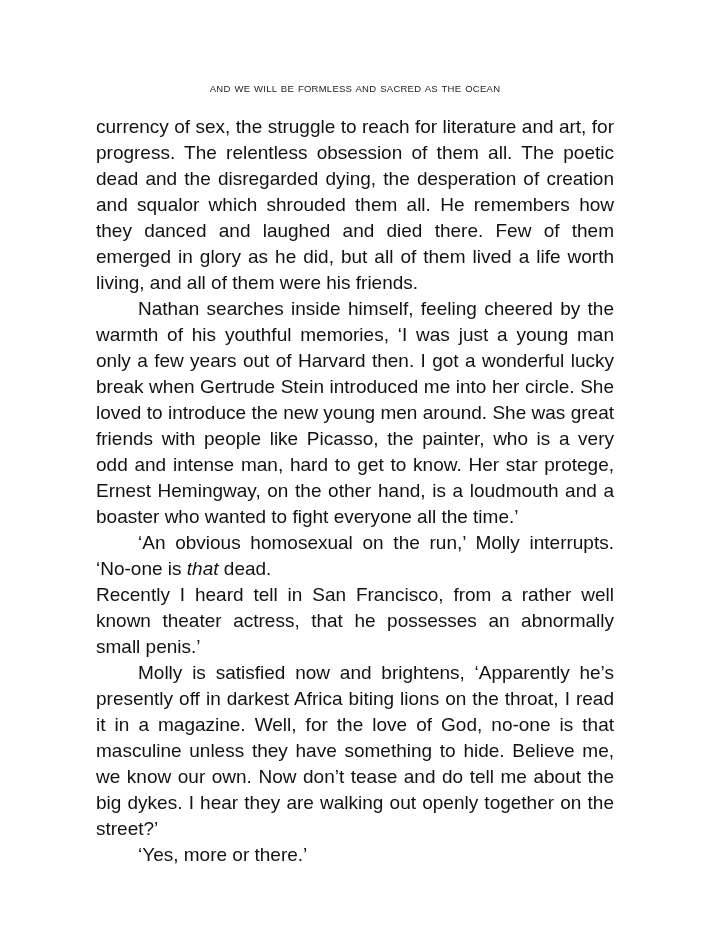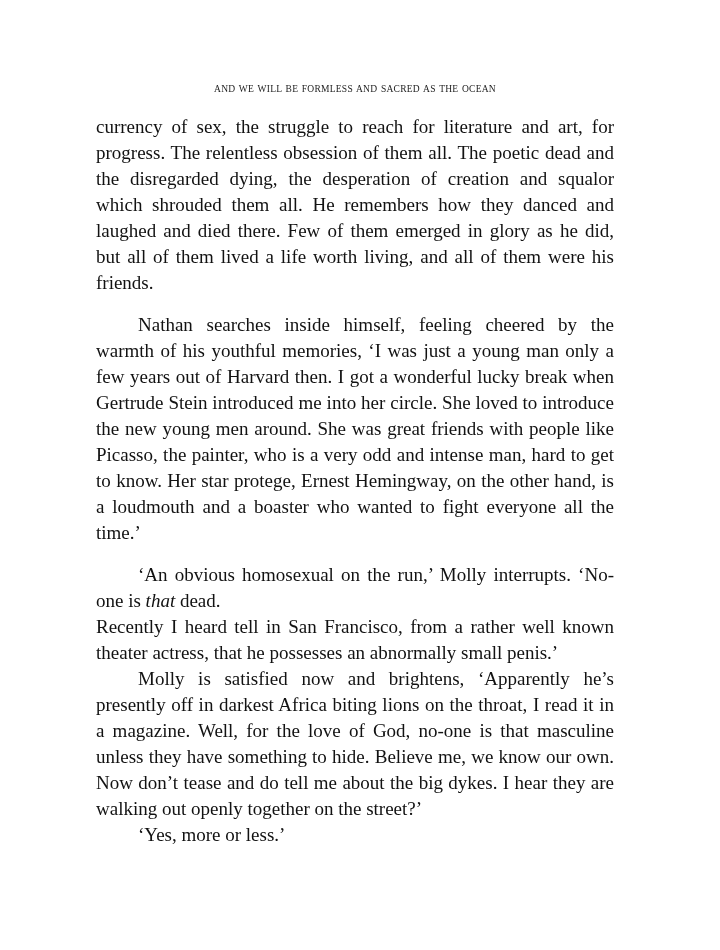--- a/index.html
+++ b/index.html
@@ -8,21 +8,21 @@
     width: 720px;
     height: 950px;
     background: #ffffff;
     overflow: hidden;
   }
   .page {
     position: relative;
     width: 720px;
     height: 950px;
     background: #ffffff;
-    font-family: Liberation Serif, serif;
+    font-family: Liberation Sans, sans-serif;
     color: #121212;
   }
   .running-header {
     position: absolute;
     top: 83px;
     left: 96px;
     width: 518px;
     text-align: center;
     font-size: 9.5px;
     line-height: 12px;
@@ -41,31 +41,30 @@
     text-align: justify;
   }
   .body-text p {
     margin: 0;
     padding: 0;
   }
   .body-text p.indent {
     text-indent: 42px;
   }
   .body-text p.spaced {
-    margin-top: 16px;
   }
   .body-text span.it {
     font-style: italic;
   }
 </style>
 </head>
 <body>
 
 <div class="page">
   <div class="running-header">AND WE WILL BE FORMLESS AND SACRED AS THE OCEAN</div>
   <div class="body-text">
       <p class=""><span class="">currency of sex, the struggle to reach for literature and art, for progress. The relentless obsession of them all. The poetic dead and the disregarded dying, the desperation of creation and squalor which shrouded them all. He remembers how they danced and laughed and died there. Few of them emerged in glory as he did, but all of them lived a life worth living, and all of them were his friends.</span></p>
       <p class="indent spaced"><span class="">Nathan searches inside himself, feeling cheered by the warmth of his youthful memories, ‘I was just a young man only a few years out of Harvard then. I got a wonderful lucky break when Gertrude Stein introduced me into her circle. She loved to introduce the new young men around. She was great friends with people like Picasso, the painter, who is a very odd and intense man, hard to get to know. Her star protege, Ernest Hemingway, on the other hand, is a loudmouth and a boaster who wanted to fight everyone all the time.’</span></p>
       <p class="indent spaced"><span class="">‘An obvious homosexual on the run,’ Molly interrupts. ‘No-one is </span><span class="it">that</span><span class=""> dead.</span><br><span class="">Recently I heard tell in San Francisco, from a rather well known theater actress, that he possesses an abnormally small penis.’</span></p>
       <p class="indent"><span class="">Molly is satisfied now and brightens, ‘Apparently he’s presently off in darkest Africa biting lions on the throat, I read it in a magazine. Well, for the love of God, no-one is that masculine unless they have something to hide. Believe me, we know our own. Now don’t tease and do tell me about the big dykes. I hear they are walking out openly together on the street?’</span></p>
-      <p class="indent"><span class="">‘Yes, more or less.’</span></p>
+      <p class="indent"><span class="">‘Yes, more or there.’</span></p>
     </div>
 </div>
 
 </body></html>

